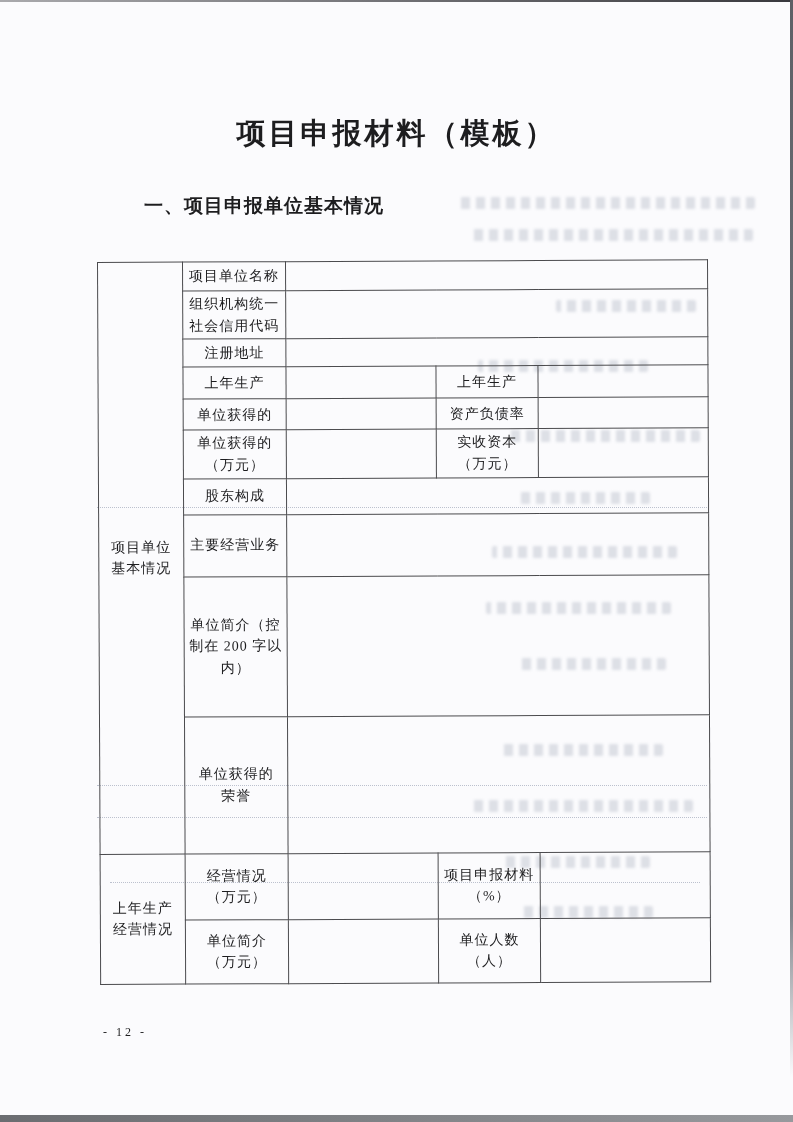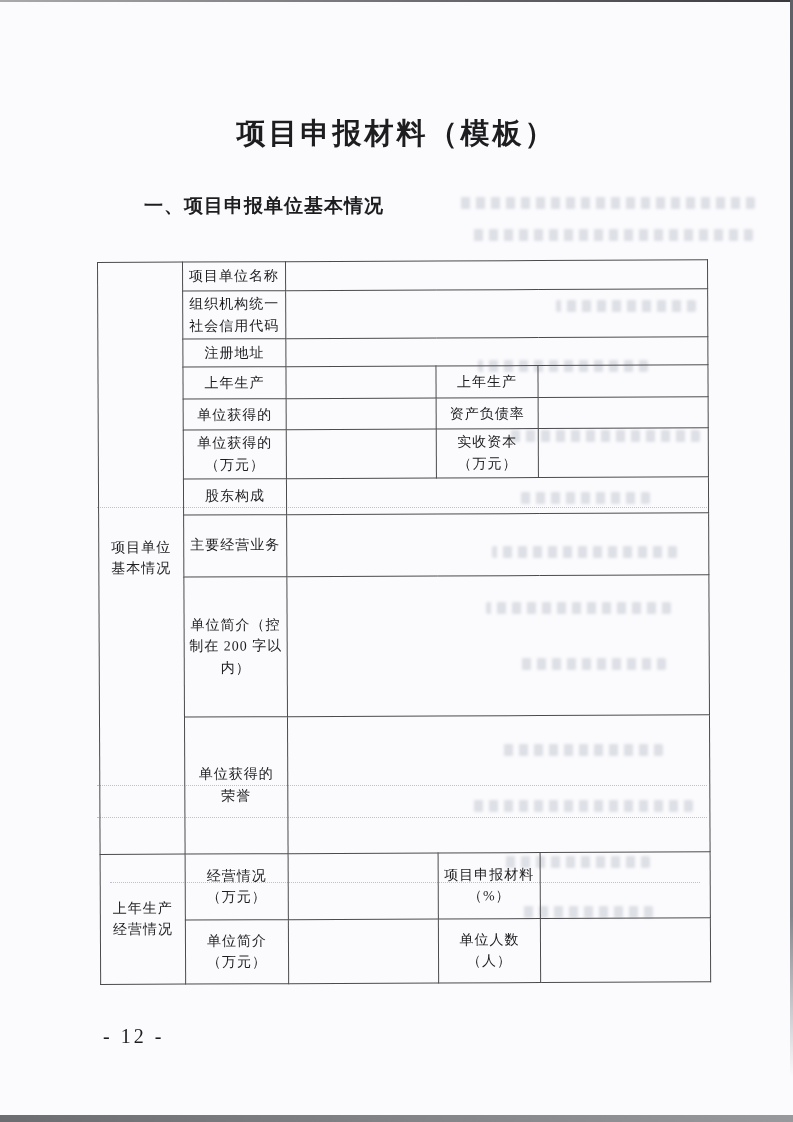--- a/index.html
+++ b/index.html
@@ -39,21 +39,21 @@
   }
   .form-table td { border:1px solid #4b4b4e; padding:2px 3px; }
   .form-table .grp, .form-table .lbl {
     text-align:center; vertical-align:middle;
     font-size:14px; line-height:1.55; white-space:pre-line;
     letter-spacing:1px;
   }
   .form-table .val { background:transparent; }
   .page-number {
     position:absolute; left:103px; top:1025px;
-    font-size:20px; letter-spacing:3px;
+    font-size:12px; letter-spacing:3px;
   }
 </style>
 </head>
 <body>
 
 <div class="page">
 
   <div class="edge-top"></div>
   <div class="edge-right"></div>
   <div class="edge-bottom"></div>

